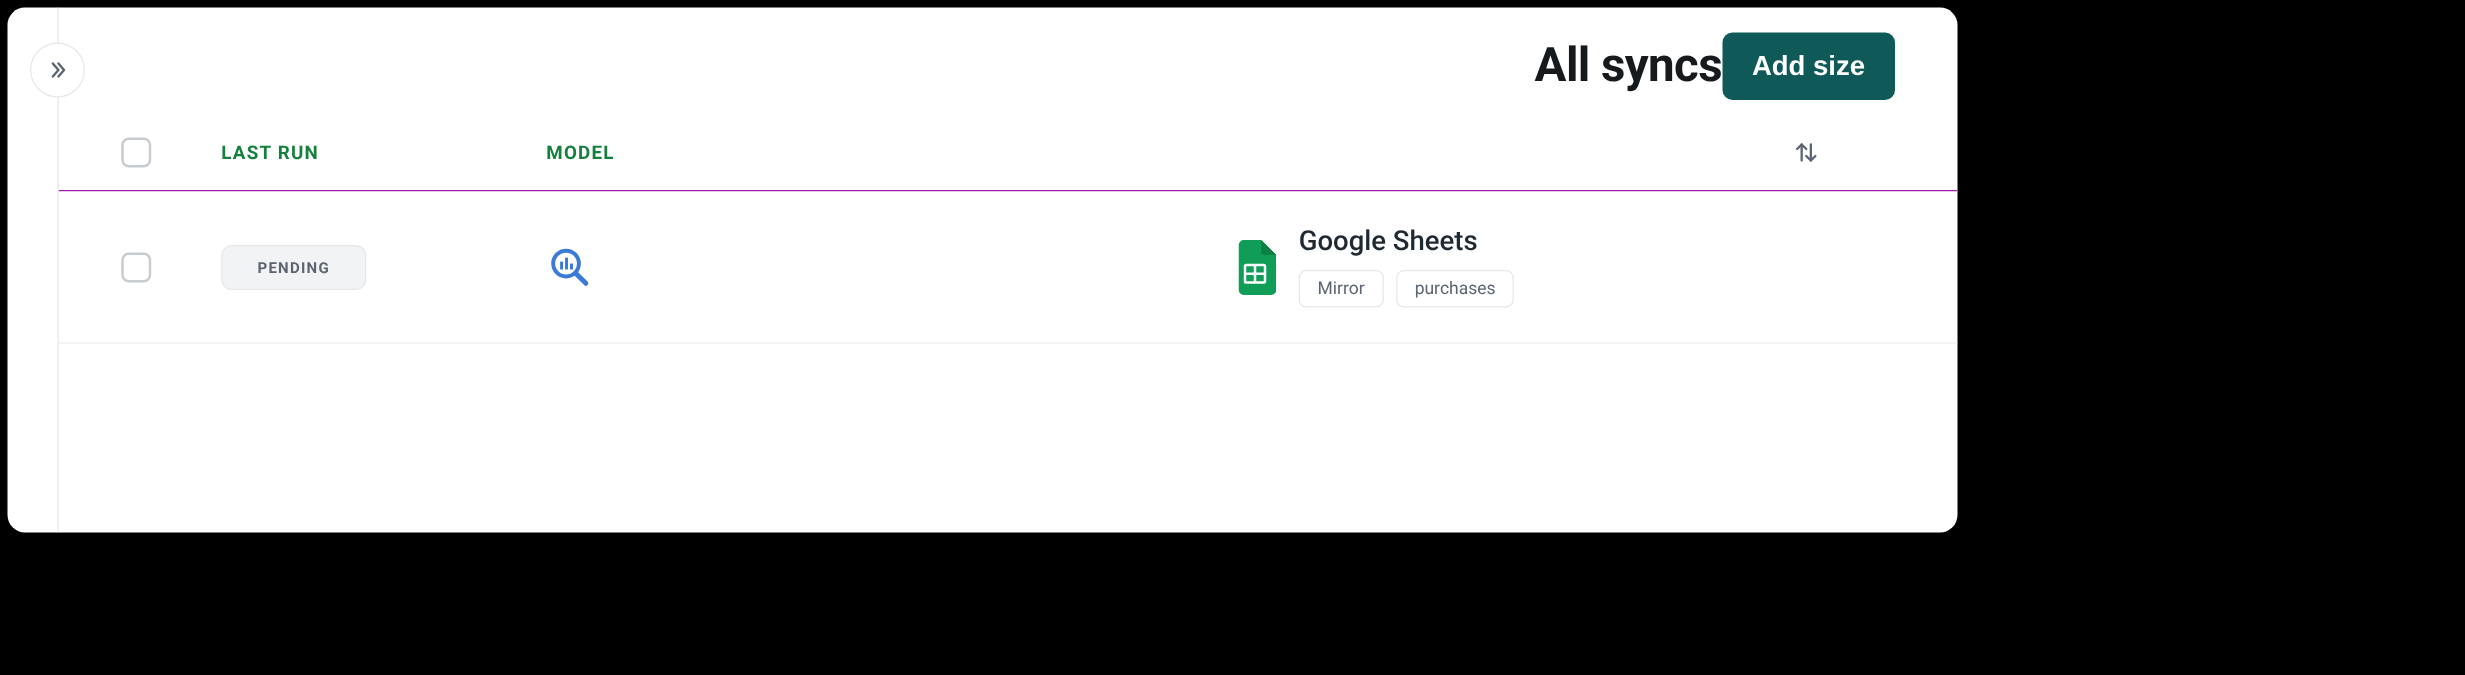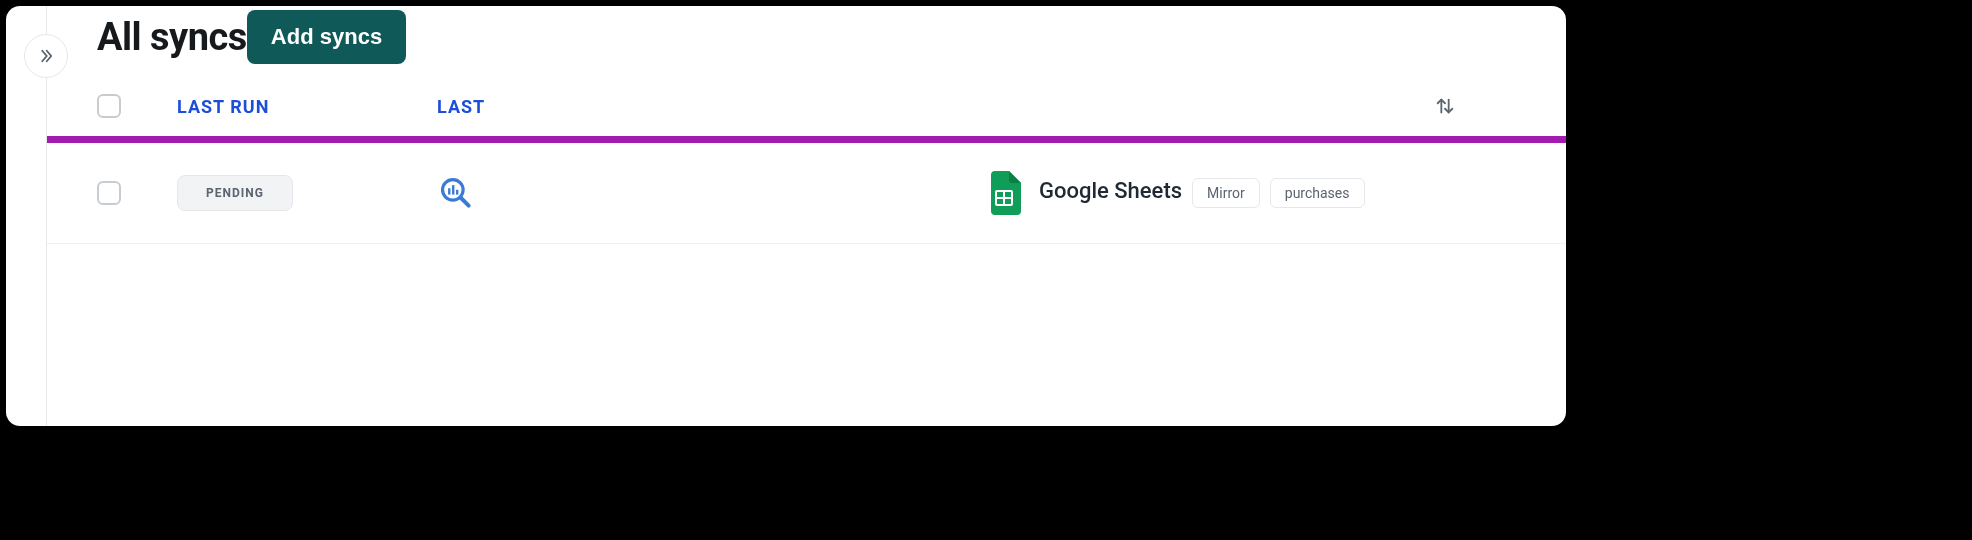--- a/index.html
+++ b/index.html
@@ -32,22 +32,22 @@
     z-index: 2;
   }
   .main {
     position: absolute;
     left: 41px; right: 0; top: 0; bottom: 0;
     display: flex; flex-direction: column;
   }
   .header {
     display: flex;
     align-items: center;
-    justify-content: flex-start;
-    padding: 4px 50px 20px 50px;
+    justify-content: flex-end;
+    padding: 20px 50px 20px 50px;
   }
   .title {
     font-size: 38px;
     font-weight: 700;
     letter-spacing: -0.5px;
     color: #161a1d;
   }
   .add-btn {
     background: #0f5a58;
     color: #fff;
@@ -56,24 +56,24 @@
     font-size: 22px;
     font-weight: 700;
     padding: 14px 24px;
     cursor: pointer;
   }
   .table-head {
     display: grid;
     grid-template-columns: 80px 260px 550px 1fr 60px;
     align-items: center;
     padding: 10px 50px 18px 50px;
-    border-bottom: 7px solid #a21caf;
-    color: #1d4ed8;
-    font-weight: 700;
-    font-size: 18px;
+    border-bottom: 1px solid #a21caf;
+    color: #15803d;
+    font-weight: 700;
+    font-size: 15px;
     letter-spacing: 1px;
   }
   .table-row {
     display: grid;
     grid-template-columns: 80px 260px 550px 1fr 60px;
     align-items: center;
     padding: 28px 50px;
     border-bottom: 1px solid #eef0f2;
   }
   .checkbox {
@@ -110,21 +110,21 @@
     gap: 8px;
     border: 1px solid #e5e7eb;
     border-radius: 6px;
     padding: 6px 14px;
     font-size: 18px;
     color: #5b6470;
     background: #fff;
     width: fit-content;
   }
   .dest-cell { display: flex; align-items: center; gap: 18px; }
-  .dest-body { display: flex; flex-direction: row; gap: 10px; }
+  .dest-body { display: flex; flex-direction: column; gap: 10px; }
   .dest-name { font-size: 22px; color: #1f2933; font-weight: 500; }
   .tags { display: flex; gap: 10px; }
   .tag {
     border: 1px solid #e5e7eb;
     border-radius: 6px;
     padding: 6px 14px;
     font-size: 14px;
     color: #5b6470;
     background: #fff;
   }
@@ -145,29 +145,29 @@
     <svg width="18" height="18" viewBox="0 0 24 24" fill="none" stroke="currentColor" stroke-width="2.5" stroke-linecap="round" stroke-linejoin="round">
       <polyline points="7 5 13 12 7 19"></polyline>
       <polyline points="13 5 19 12 13 19"></polyline>
     </svg>
   </button>
 
   <div class="main">
 
     <div class="header">
       <div class="title">All syncs</div>
-      <button class="add-btn">Add syncs</button>
+      <button class="add-btn">Add size</button>
     </div>
 
     <div class="table-head">
       <div>
         <div class="checkbox"></div>
       </div>
       <div>LAST RUN</div>
-      <div>LAST</div>
+      <div>MODEL</div>
       <div class="sort-icon">
         <svg width="22" height="22" viewBox="0 0 24 24" fill="none" stroke="currentColor" stroke-width="2" stroke-linecap="round" stroke-linejoin="round">
           <line x1="8" y1="19" x2="8" y2="5"></line>
           <polyline points="4 9 8 5 12 9"></polyline>
           <line x1="16" y1="5" x2="16" y2="19"></line>
           <polyline points="12 15 16 19 20 15"></polyline>
         </svg>
       </div>
     </div>
 

